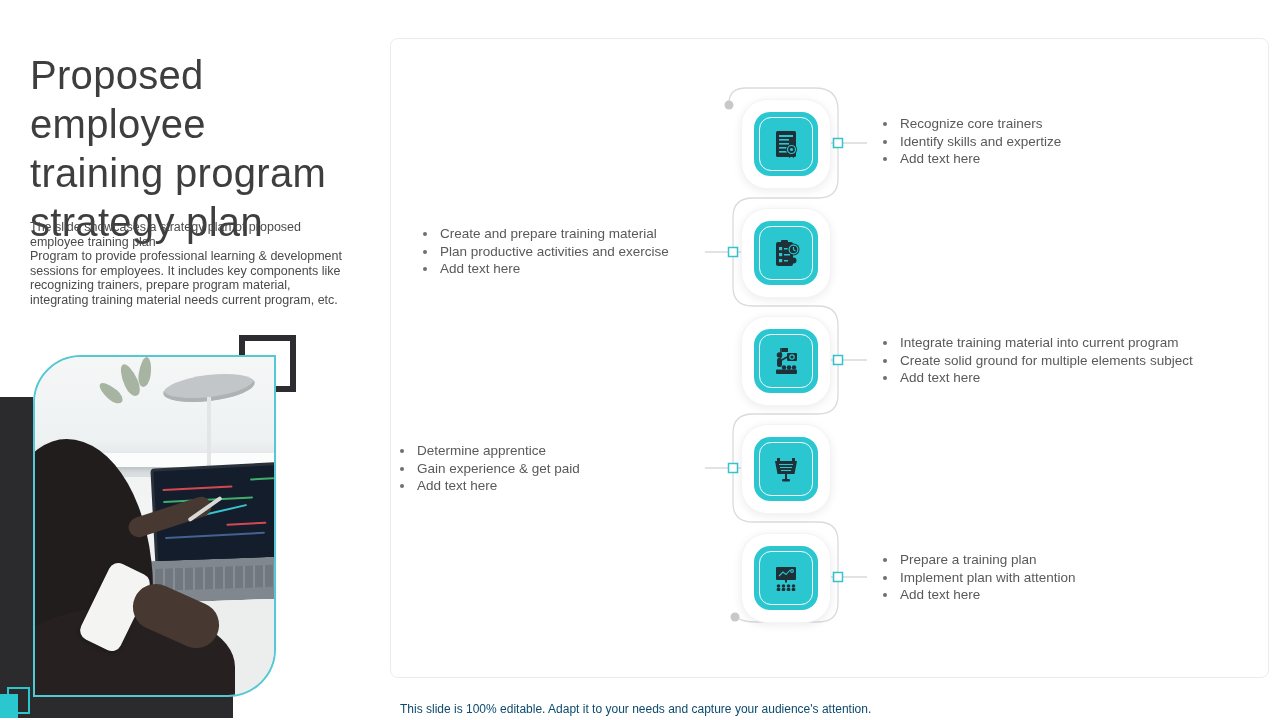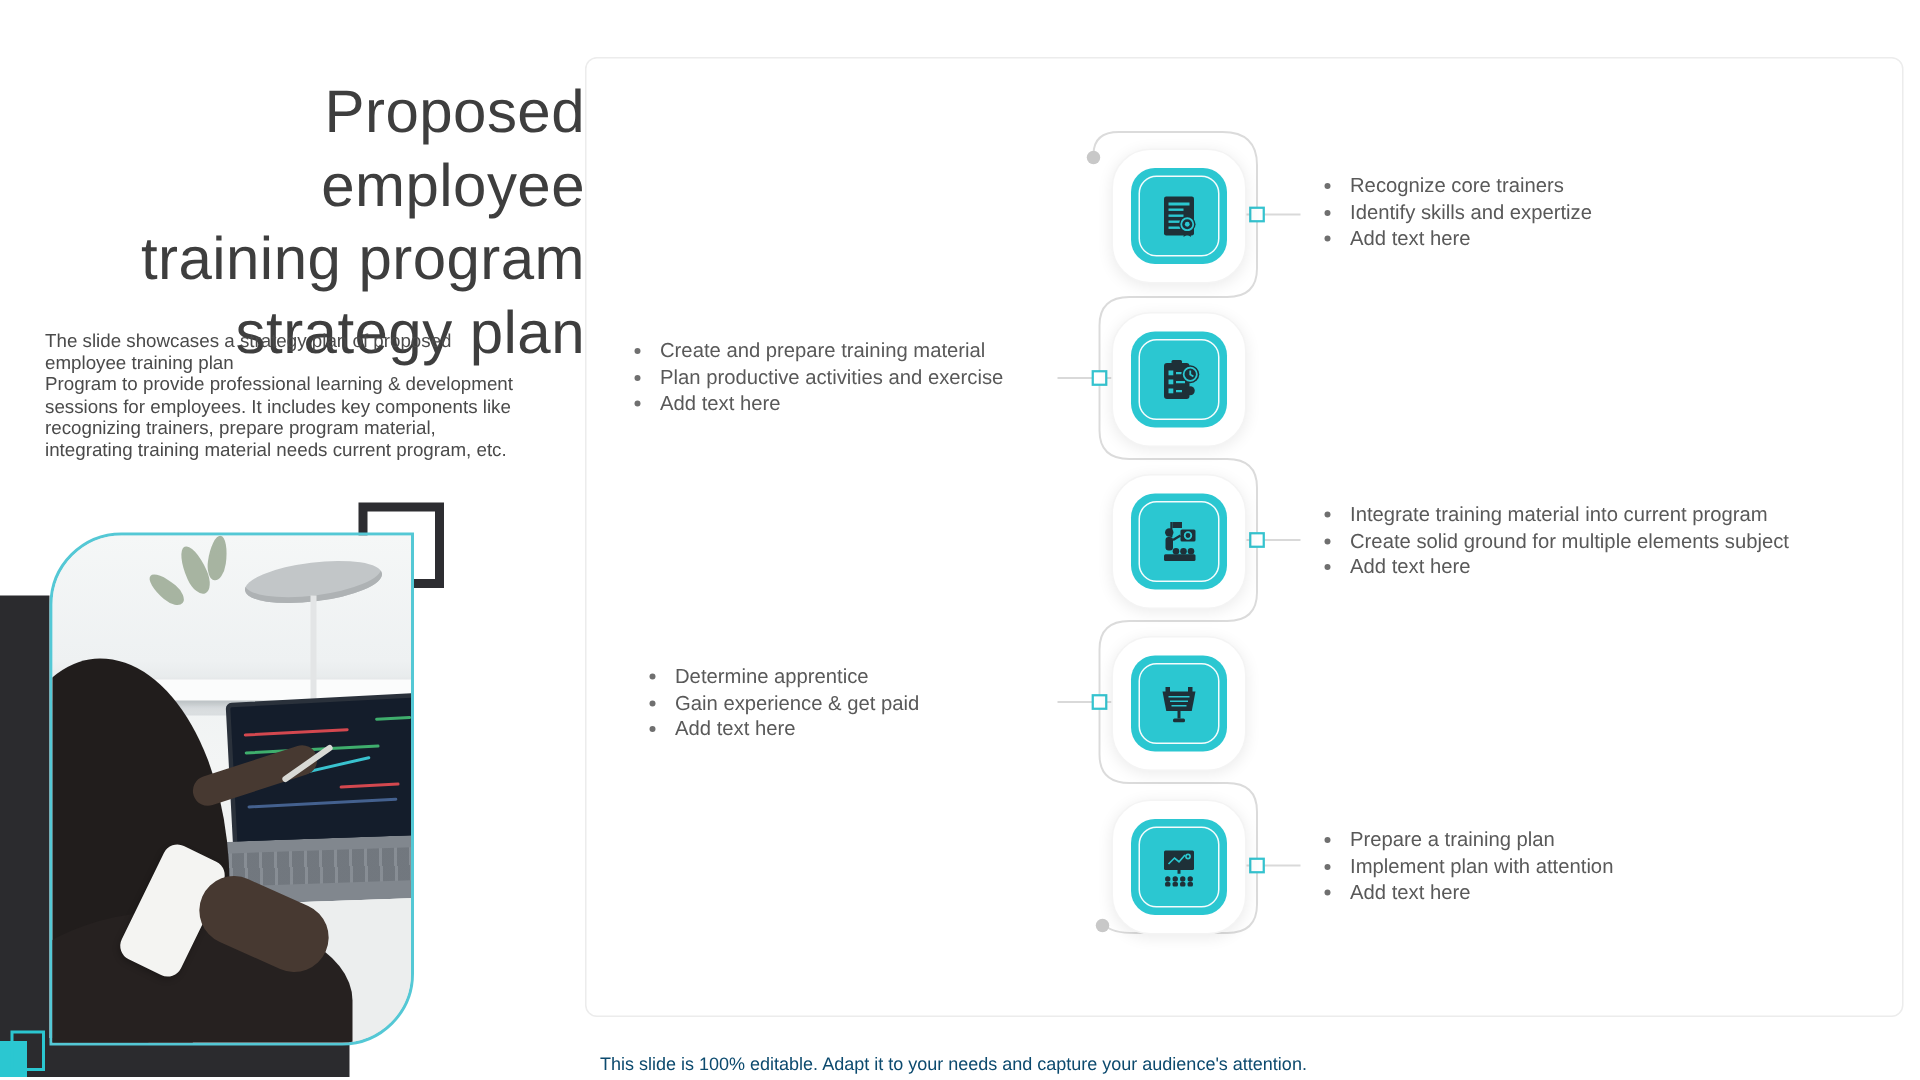--- a/index.html
+++ b/index.html
@@ -9,21 +9,21 @@
     font-family:"Liberation Sans", sans-serif;
   }
   .abs{position:absolute;}
 
   
   .title{
     left:30px;top:24px;width:360px;
     font-size:40px;line-height:49px;color:#3e3e3e;
     letter-spacing:0.3px;font-weight:400;
   }
-  .title span{display:block;text-align:right;}
+  .title span{display:block;}
   .description{
     left:30px;top:220px;width:350px;
     font-size:12.5px;line-height:14.6px;color:#4a4a4a;
   }
   .description span{display:block;}
 
   
   .dark-strip-left{left:0;top:397px;width:33px;height:321px;background:#2b2b2e;}
   .dark-bar-bottom{left:0;top:692px;width:233px;height:26px;background:#2b2b2e;}
   .outline-square-dark{
@@ -258,21 +258,21 @@
       <g stroke="#2bc7d1" stroke-width="1.1" fill="none">
         <path d="M10 12.5 H24"></path>
         <path d="M11 15.5 H23"></path>
         <path d="M12 18.5 H22"></path>
       </g>
       <rect x="16" y="22" width="2" height="5" fill="#1e3038"></rect>
       <rect x="13" y="27" width="8" height="2.5" rx="1" fill="#1e3038"></rect>
     </svg>
   </div>
 </div>
-<ul class="abs bullets" style="left:428px;top:442px;">
+<ul class="abs bullets" style="left:395px;top:442px;">
   <li>Determine apprentice</li>
   <li>Gain experience &amp; get paid</li>
   <li>Add text here</li>
 </ul>
 
 <div class="abs icon-card" style="left:741px;top:533px;">
   <div class="icon-tile">
     <svg class="glyph" viewBox="0 0 34 34">
       <rect x="7" y="6" width="20" height="13" rx="1" fill="#1e3038"></rect>
       <g stroke="#2bc7d1" stroke-width="1.1" fill="none">

